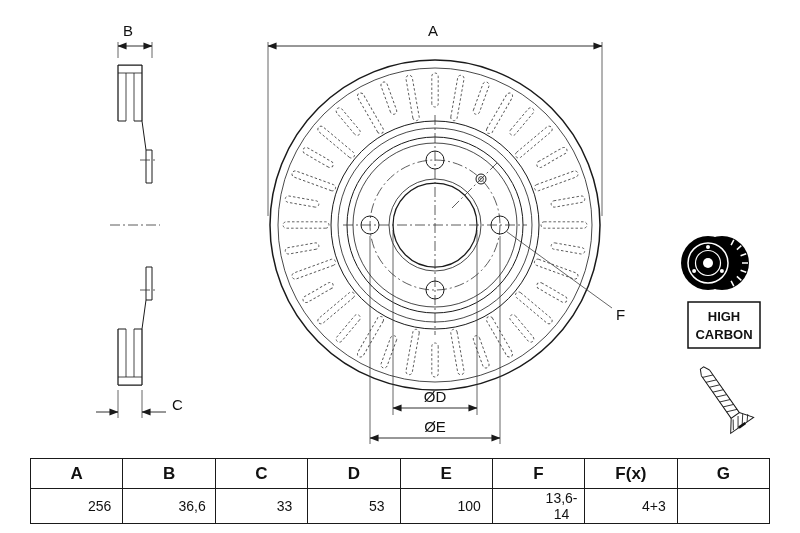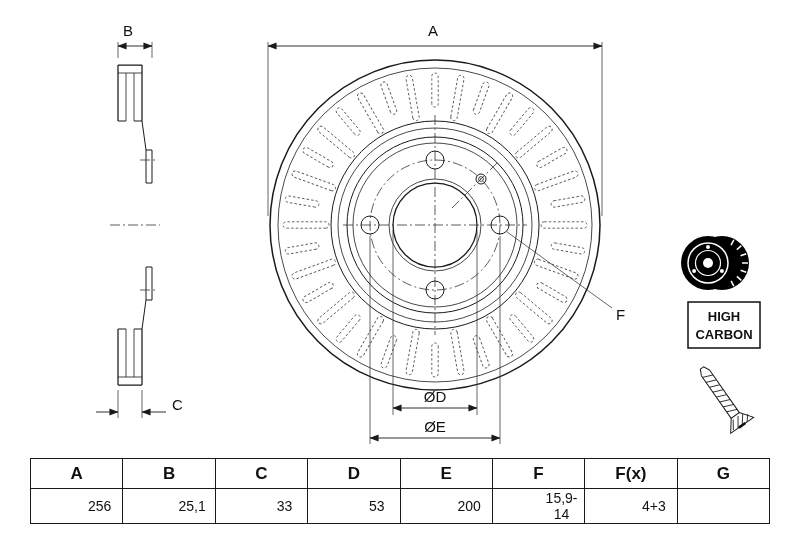--- a/index.html
+++ b/index.html
@@ -227,23 +227,23 @@
         <th>B</th>
         <th>C</th>
         <th>D</th>
         <th>E</th>
         <th>F</th>
         <th>F(x)</th>
         <th>G</th>
       </tr>
       <tr>
         <td>256</td>
-        <td>25,1</td>
+        <td>36,6</td>
         <td>33</td>
         <td>53</td>
-        <td>200</td>
-        <td>15,9-14</td>
+        <td>100</td>
+        <td>13,6-14</td>
         <td>4+3</td>
         <td></td>
       </tr>
     </tbody>
   </table>
 </div>
 
 </body></html>

